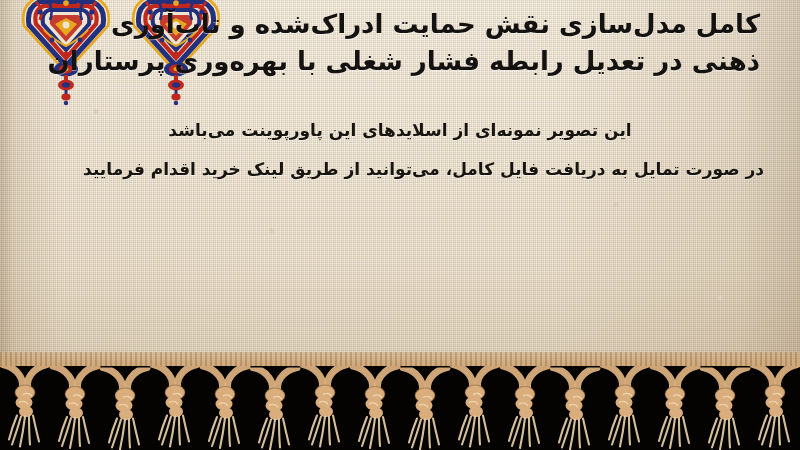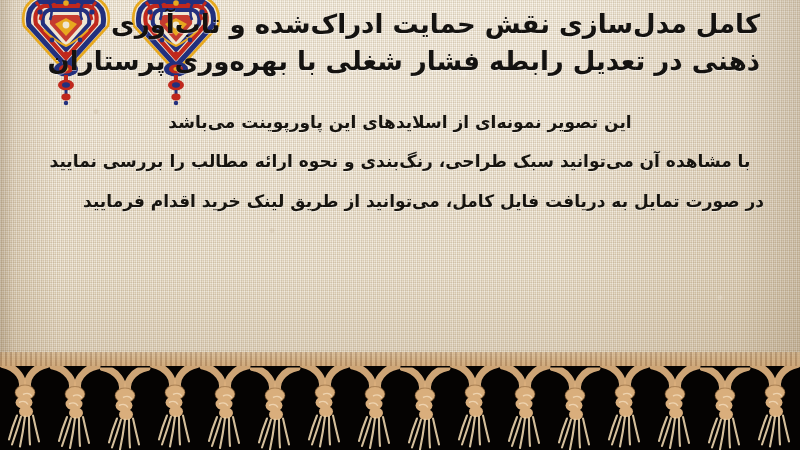--- a/index.html
+++ b/index.html
@@ -95,20 +95,21 @@
   .title div{white-space:nowrap;}
   .body-text{
     position:absolute;right:36px;top:112px;width:728px;
     text-align:center;direction:rtl;
     color:#17140f;
   }
   .body-text .ln{
     font-size:17px;line-height:1.2;font-weight:700;
     margin-bottom:19px;white-space:nowrap;
     text-shadow:0 1px 0 rgba(255,255,255,.40);
+    margin-top:8px;
   }
   .body-text .ln:last-child{margin-bottom:0;text-align:right;}
 
   
   .fringe-zone{
     position:absolute;left:0;top:366px;width:800px;height:84px;
     background:#050302;
     overflow:hidden;
   }
   .knot{
@@ -175,21 +176,20 @@
     <use href="#pend"></use>
   </svg>
 
   <div class="title">
     <div>کامل مدل‌سازی نقش حمایت ادراک‌شده و تاب‌آوری</div>
     <div>ذهنی در تعدیل رابطه فشار شغلی با بهره‌وری پرستاران</div>
   </div>
 
   <div class="body-text">
     <div class="ln">این تصویر نمونه‌ای از اسلایدهای این پاورپوینت می‌باشد</div>
-    <div class="ln">با مشاهده آن می‌توانید سبک طراحی، رنگ‌بندی و نحوه ارائه مطالب را بررسی نمایید</div>
     <div class="ln">در صورت تمایل به دریافت فایل کامل، می‌توانید از طریق لینک خرید اقدام فرمایید</div>
   </div>
 
   <div class="fringe-zone">
       <svg class="knot" viewBox="0 0 52 84" style="left: -1px; transform: translateY(-1.5px);">
         <path d="M4 0 Q14 2 20 10 Q26 18 22 26" stroke="#d9ae7c" stroke-width="7" fill="none" stroke-linecap="round" opacity=".95"></path>
         <path d="M48 0 Q38 2 32 10 Q26 18 30 26" stroke="#d9ae7c" stroke-width="7" fill="none" stroke-linecap="round" opacity=".95"></path>
         <ellipse cx="26" cy="28" rx="10" ry="7.5" fill="#d9ae7c"></ellipse>
         <ellipse cx="26" cy="28" rx="10" ry="7.5" fill="none" stroke="rgba(120,80,40,.45)" stroke-width="1.2"></ellipse>
         <ellipse cx="25" cy="38" rx="8.5" ry="6.5" fill="#d9ae7c"></ellipse>

